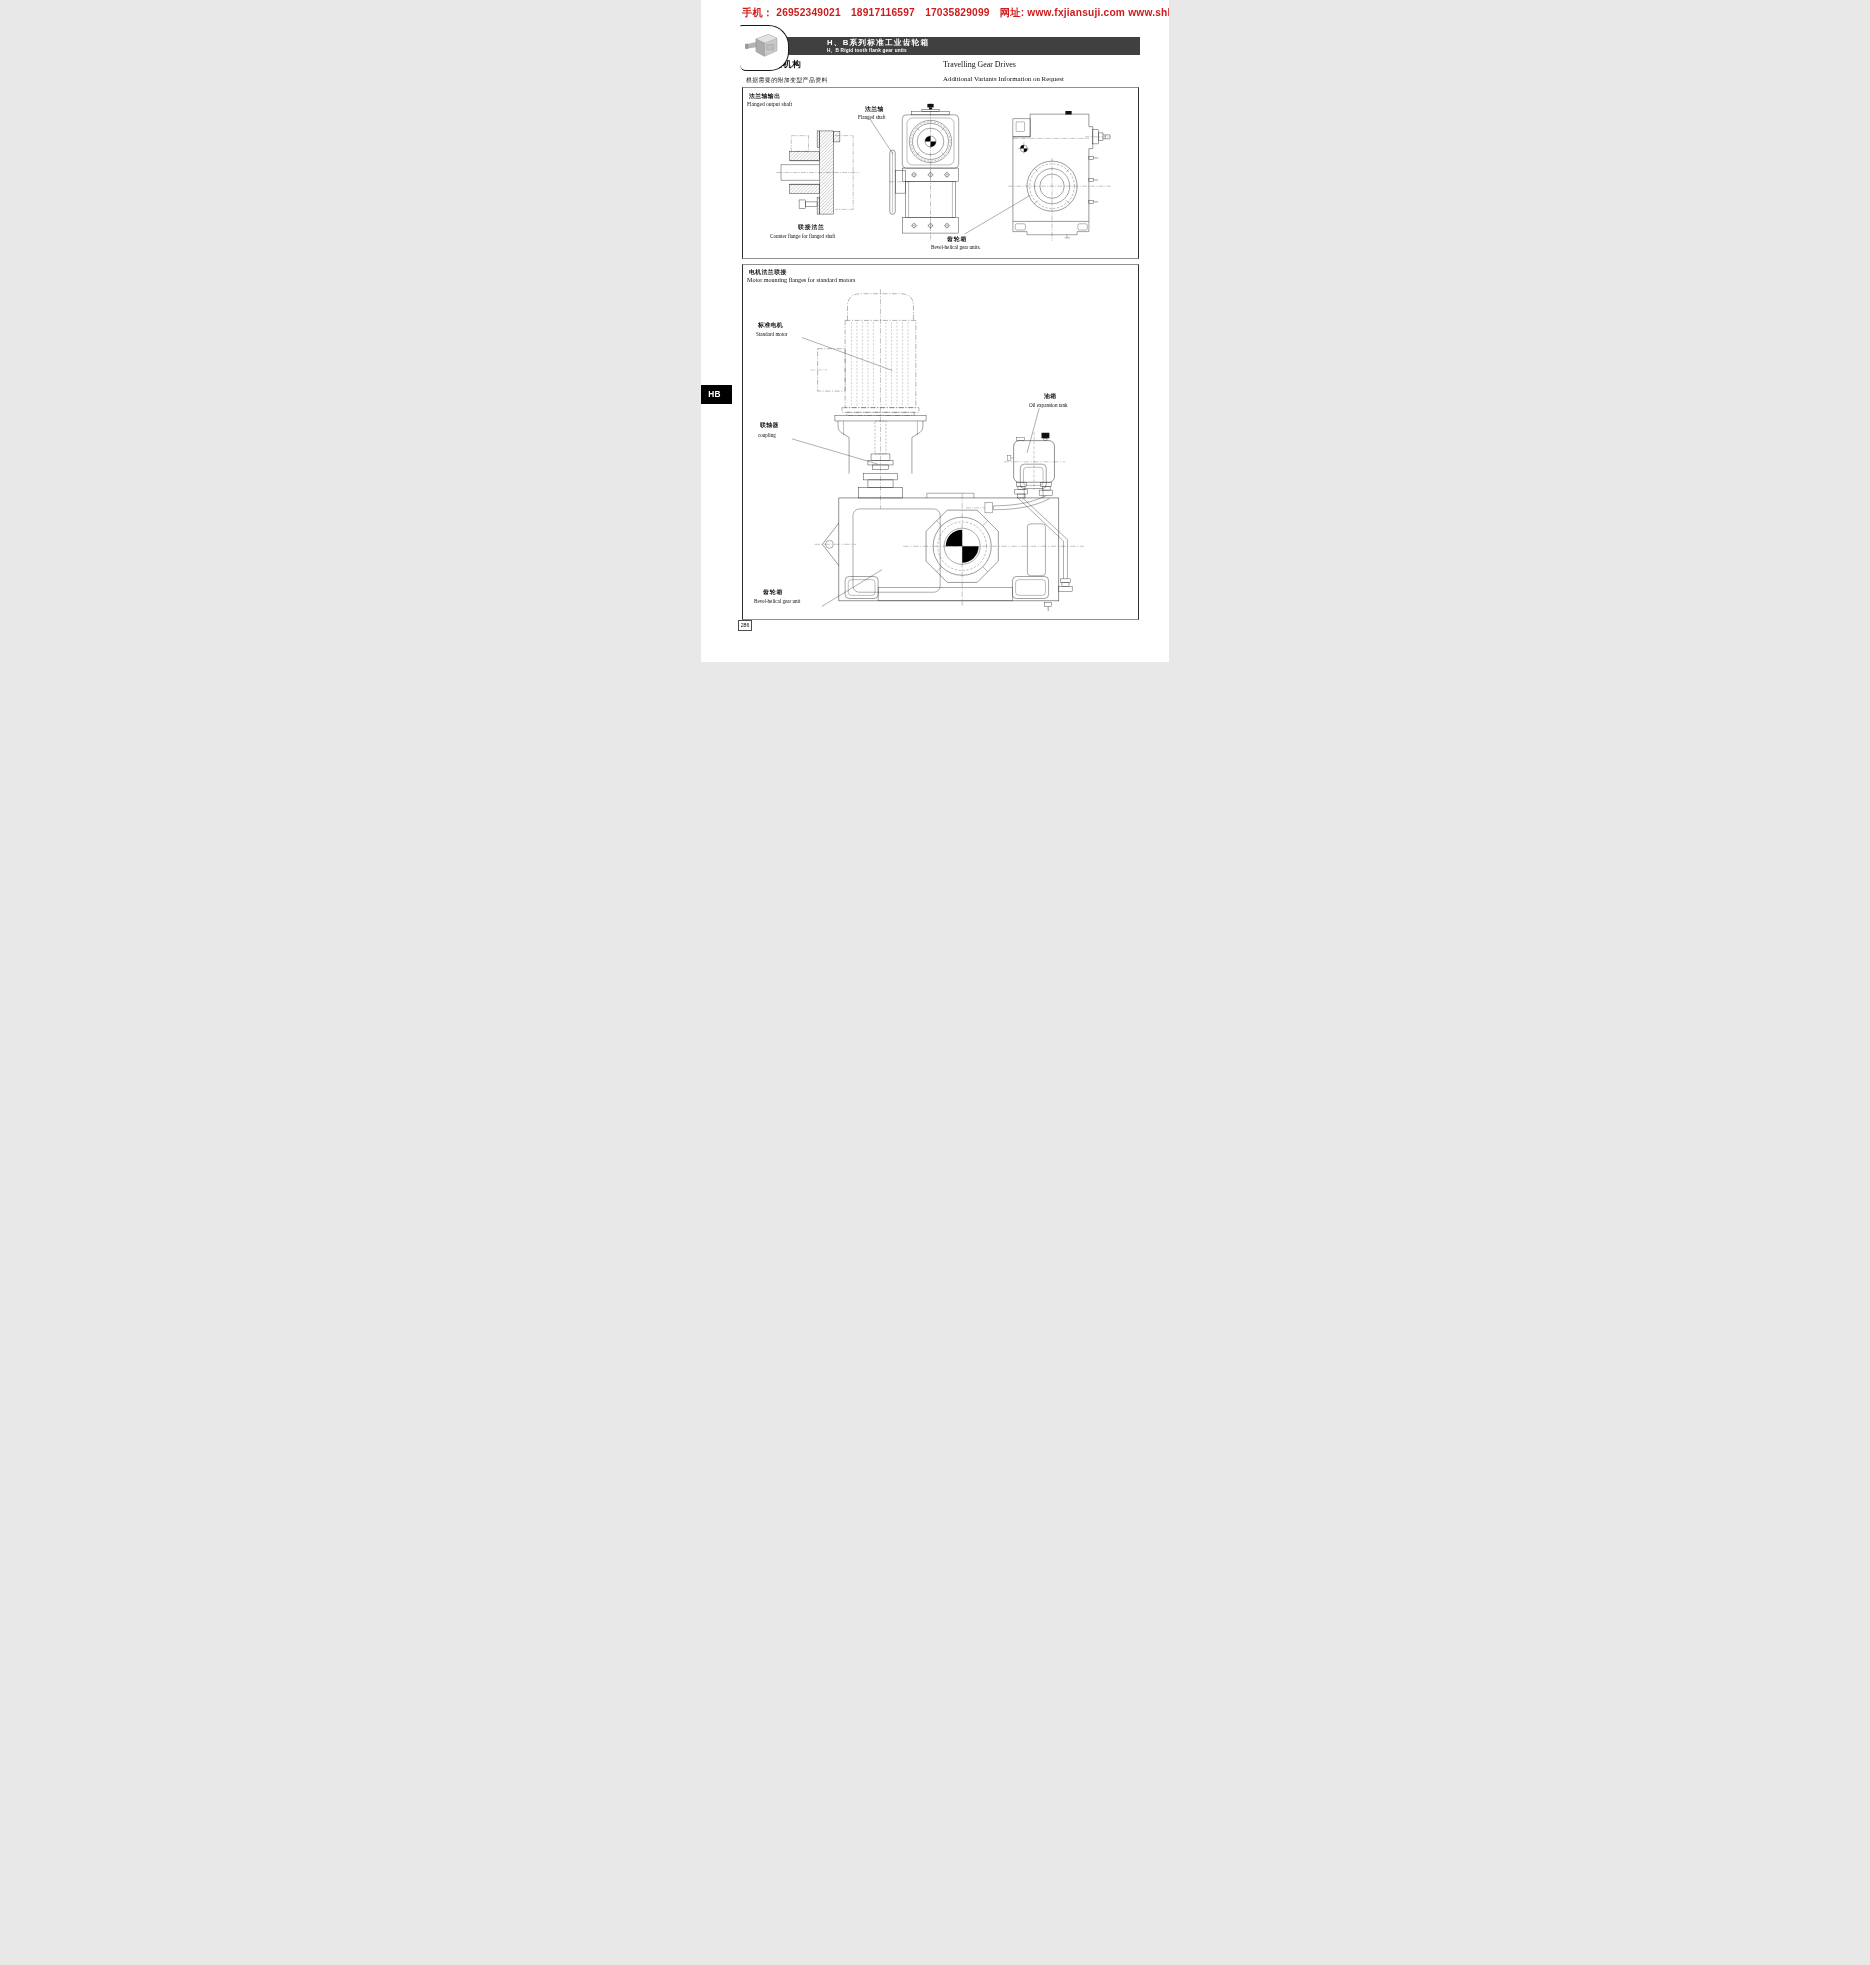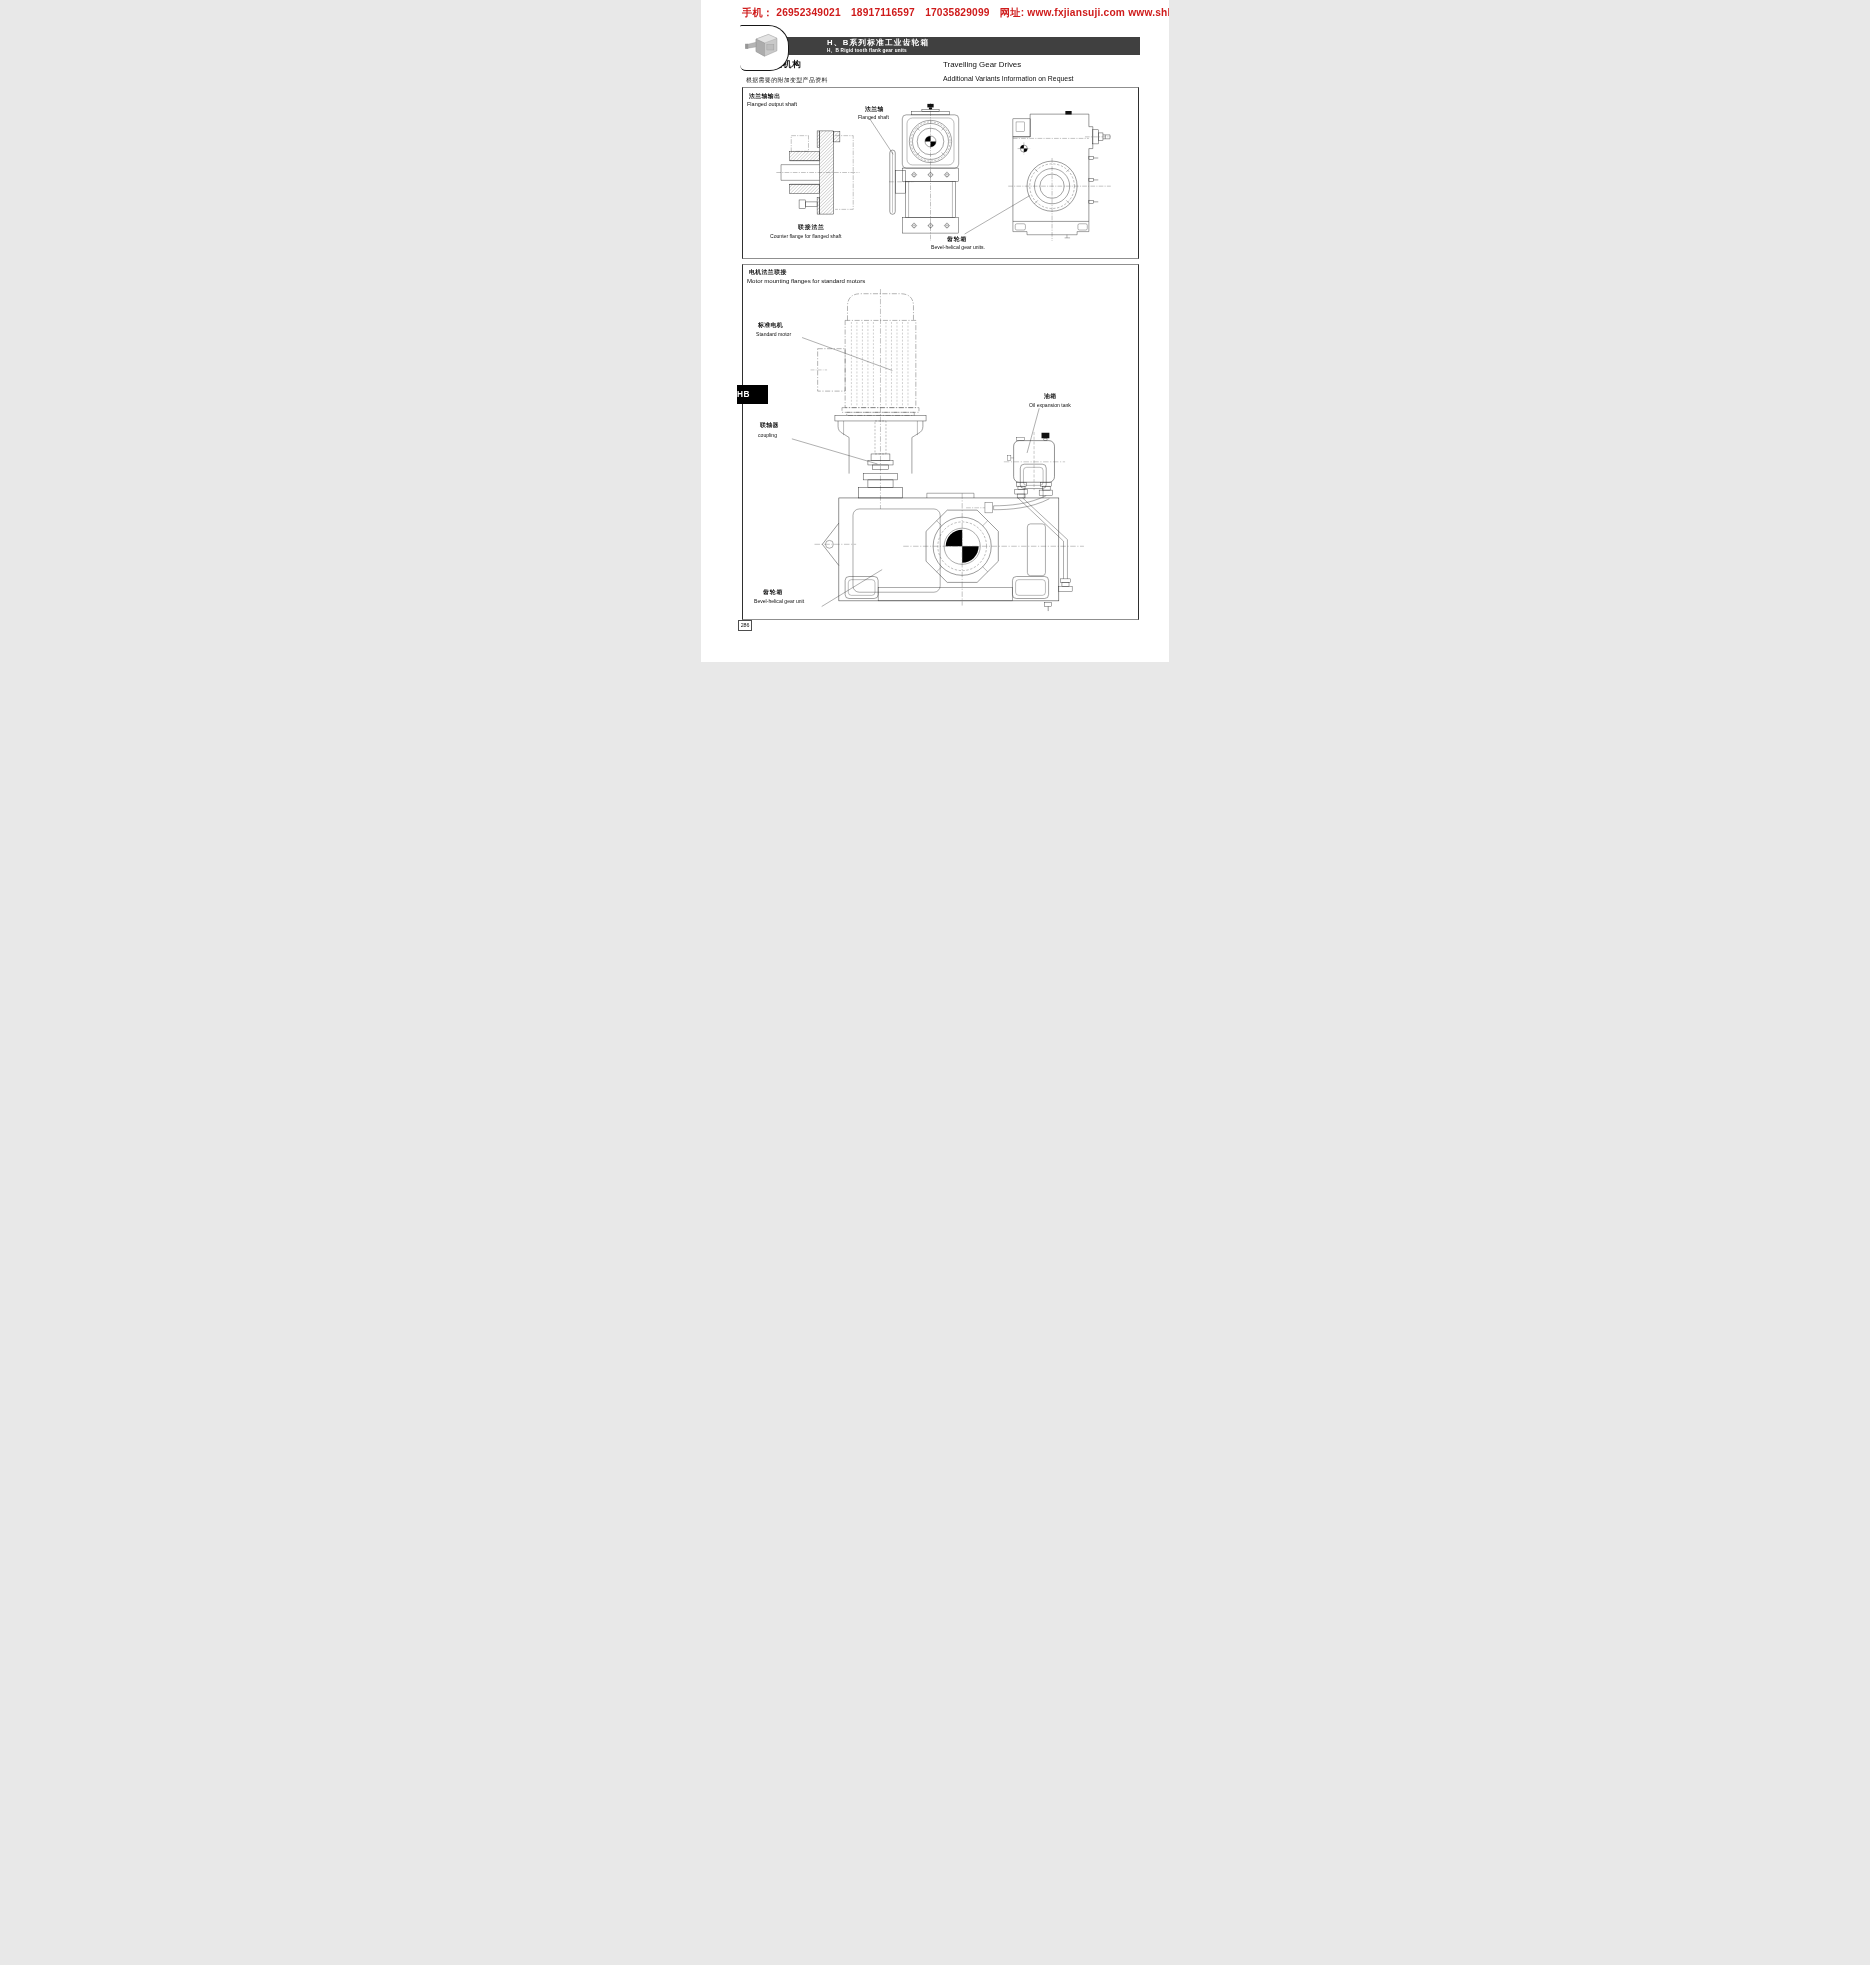--- a/index.html
+++ b/index.html
@@ -1,32 +1,32 @@
 <!DOCTYPE html>
 <html style="font-size:6.3px"><head>
 <meta charset="utf-8">
 <style>
   html,body{margin:0;padding:0;background:#e8e8e8;}
   .page{position:relative;width:468px;height:662px;margin:0 auto;background:#ffffff;
         font-family:"Liberation Sans",sans-serif;overflow:hidden;}
   .abs{position:absolute;white-space:nowrap;}
   .zh{font-family:"Liberation Sans",sans-serif;font-weight:700;color:#0d0d0d;}
-  .en{font-family:Liberation Sans, sans-serif;font-weight:400;color:#101010;}
+  .en{font-family:Liberation Serif, serif;font-weight:400;color:#101010;}
   .contact{font-size:10.2px;font-weight:700;letter-spacing:0.2px;}
   .contact span{margin-right:10.2px;}
   .contact .tight{margin-right:3.1px;}
   .banner{background:#000;}
   .banner .t1{color:#fff;font-size:7.7px;font-weight:700;letter-spacing:1.2px;line-height:9.4px;}
   .banner .t2{color:#fff;font-size:4.7px;font-weight:700;letter-spacing:0.2px;line-height:5.9px;}
   .logo-tab{background:#fff;border:1px solid #161616;border-left:none;
             border-radius:1.6px 20.4px 19px 6.3px;z-index:5;}
   .panel{border:0.6px solid #2f2f2f;border-top:1.6px solid #8f8f8f;border-bottom:1.6px solid #8f8f8f;
          background:transparent;}
   .hb-tab{background:#000;color:#fff;font-size:8.3px;font-weight:700;letter-spacing:0.4px;
-          text-align:left;line-height:19px;padding-right:3.9px;box-sizing:border-box;margin-left:36px;}
+          text-align:center;line-height:19px;padding-right:3.9px;box-sizing:border-box;}
   .pagenum{border:0.5px solid #4d4d4d;font-size:5.3px;color:#111;text-align:center;line-height:8.3px;}
   svg{display:block;}
 </style>
 </head>
 <body>
 
 <svg width="0" height="0" style="position:absolute" aria-hidden="true">
   <defs>
     <pattern id="hatchP" width="6" height="6" patternUnits="userSpaceOnUse" patternTransform="rotate(45)">
       <line x1="0" y1="0" x2="0" y2="6" stroke="#555" stroke-width="1.1"></line>

